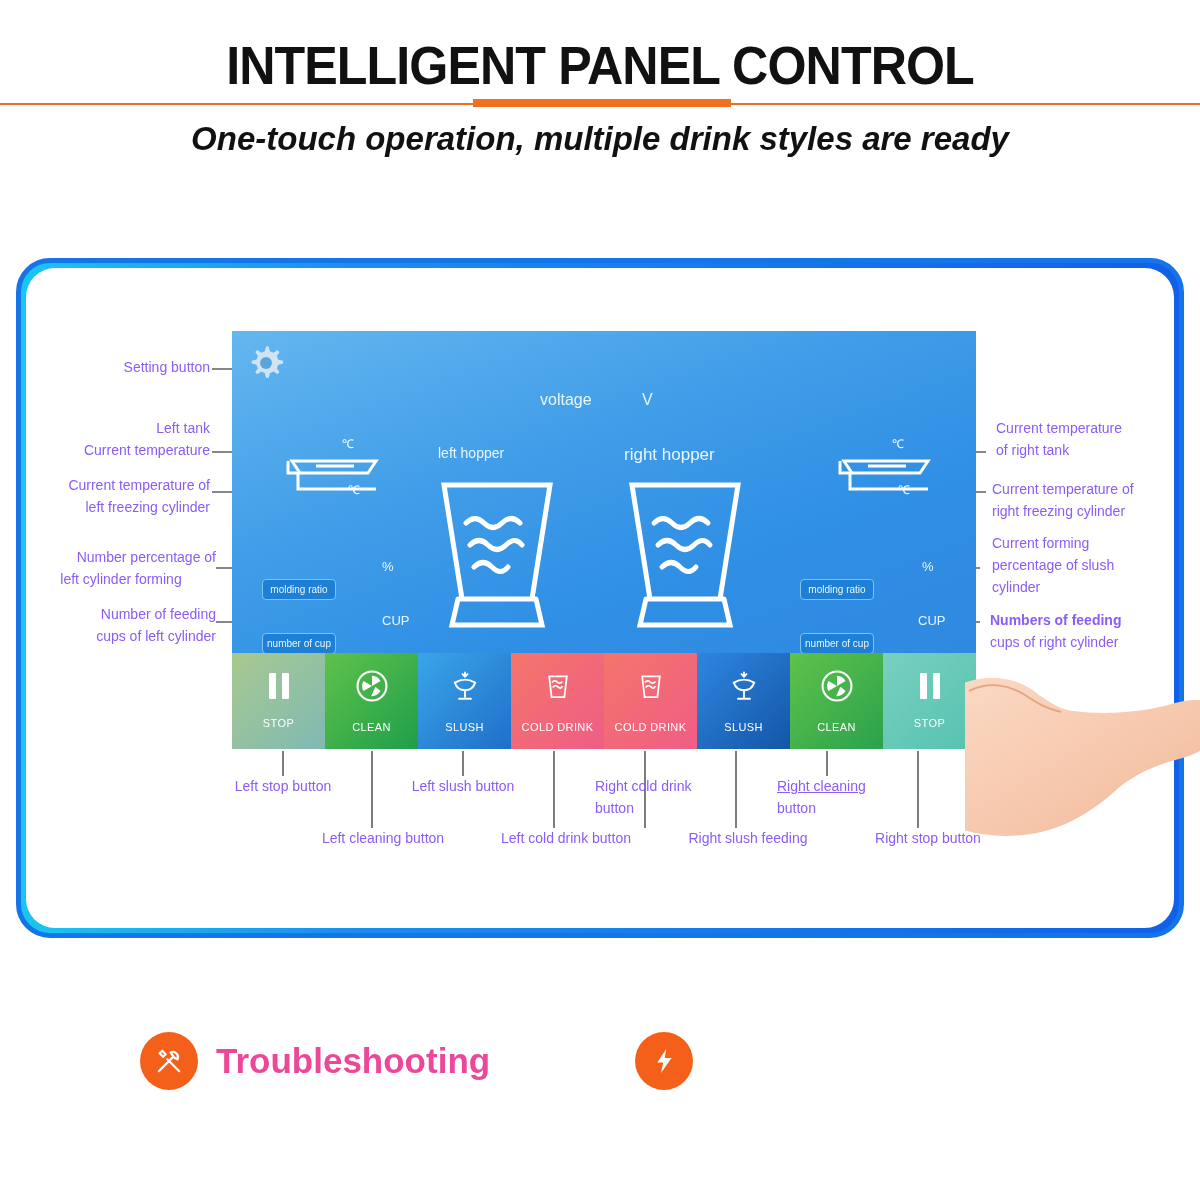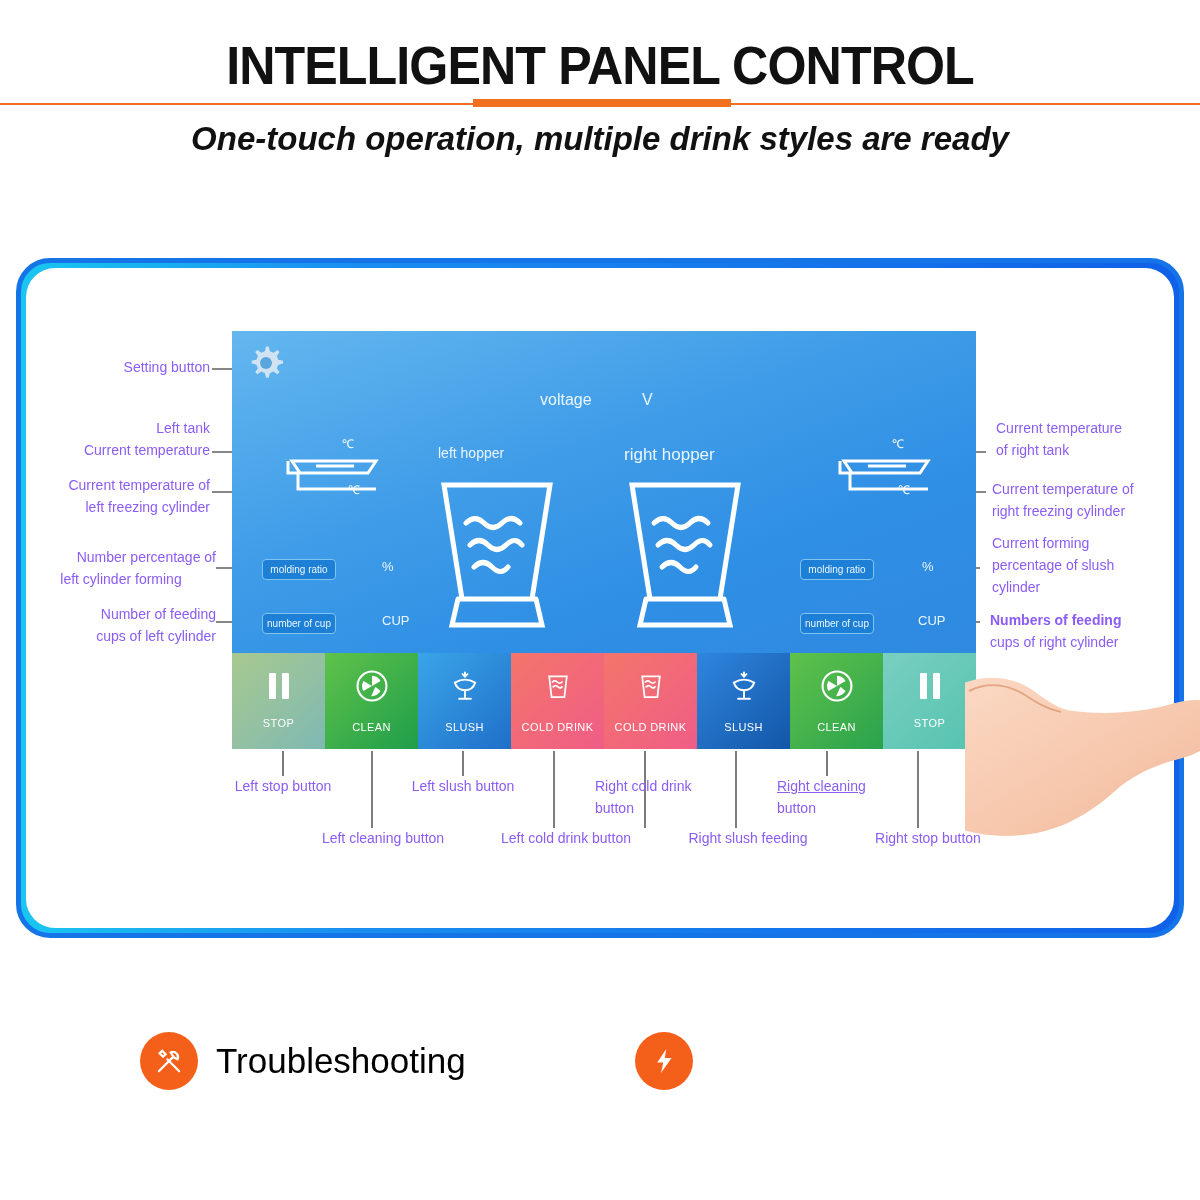--- a/index.html
+++ b/index.html
@@ -63,21 +63,21 @@
   
   .tank{position:absolute;top:108px;width:110px;height:70px;}
   .tank.left{left:48px;}
   .tank.right{left:600px;}
   .deg{position:absolute;color:#fff;font-size:12px;}
 
   
   .pill{
     position:absolute;height:19px;border-radius:4px;
     background:#1d7fd6;border:1px solid #7fc4ef;
-    color:#eaf6ff;font-size:10px;line-height:19px;text-align:center;
+    color:#eaf6ff;font-size:10px;line-height:19px;text-align:center;margin-top:20px;
   }
   .pill.ratio{width:72px;}
   .pill.cups{width:72px;}
   .unit{position:absolute;color:#eaf6ff;font-size:13px;}
 
   
   .btnrow{
     position:absolute;left:0;bottom:0;width:744px;height:96px;display:flex;
   }
   .btn{
@@ -109,21 +109,21 @@
 
   
   .hand{position:absolute;left:965px;top:655px;width:240px;height:185px;}
 
   
   .feat{position:absolute;display:flex;align-items:center;gap:18px;}
   .feat .circle{
     width:58px;height:58px;border-radius:50%;background:#f4601a;
     display:flex;align-items:center;justify-content:center;
   }
-  .feat .ftxt{font-size:35px;font-weight:normal;color:#000000;}
+  .feat .ftxt{font-size:35px;font-weight:bold;color:#ec4899;}
   .feat1{left:140px;top:1032px;}
   .feat2{left:635px;top:1032px;}
 </style>
 </head>
 <body>
 
 <div class="hdr-title">INTELLIGENT PANEL CONTROL</div>
 <div class="hdr-rule"></div>
 <div class="hdr-rule-thick"></div>
 <div class="hdr-sub">One-touch operation, multiple drink styles are ready</div>

